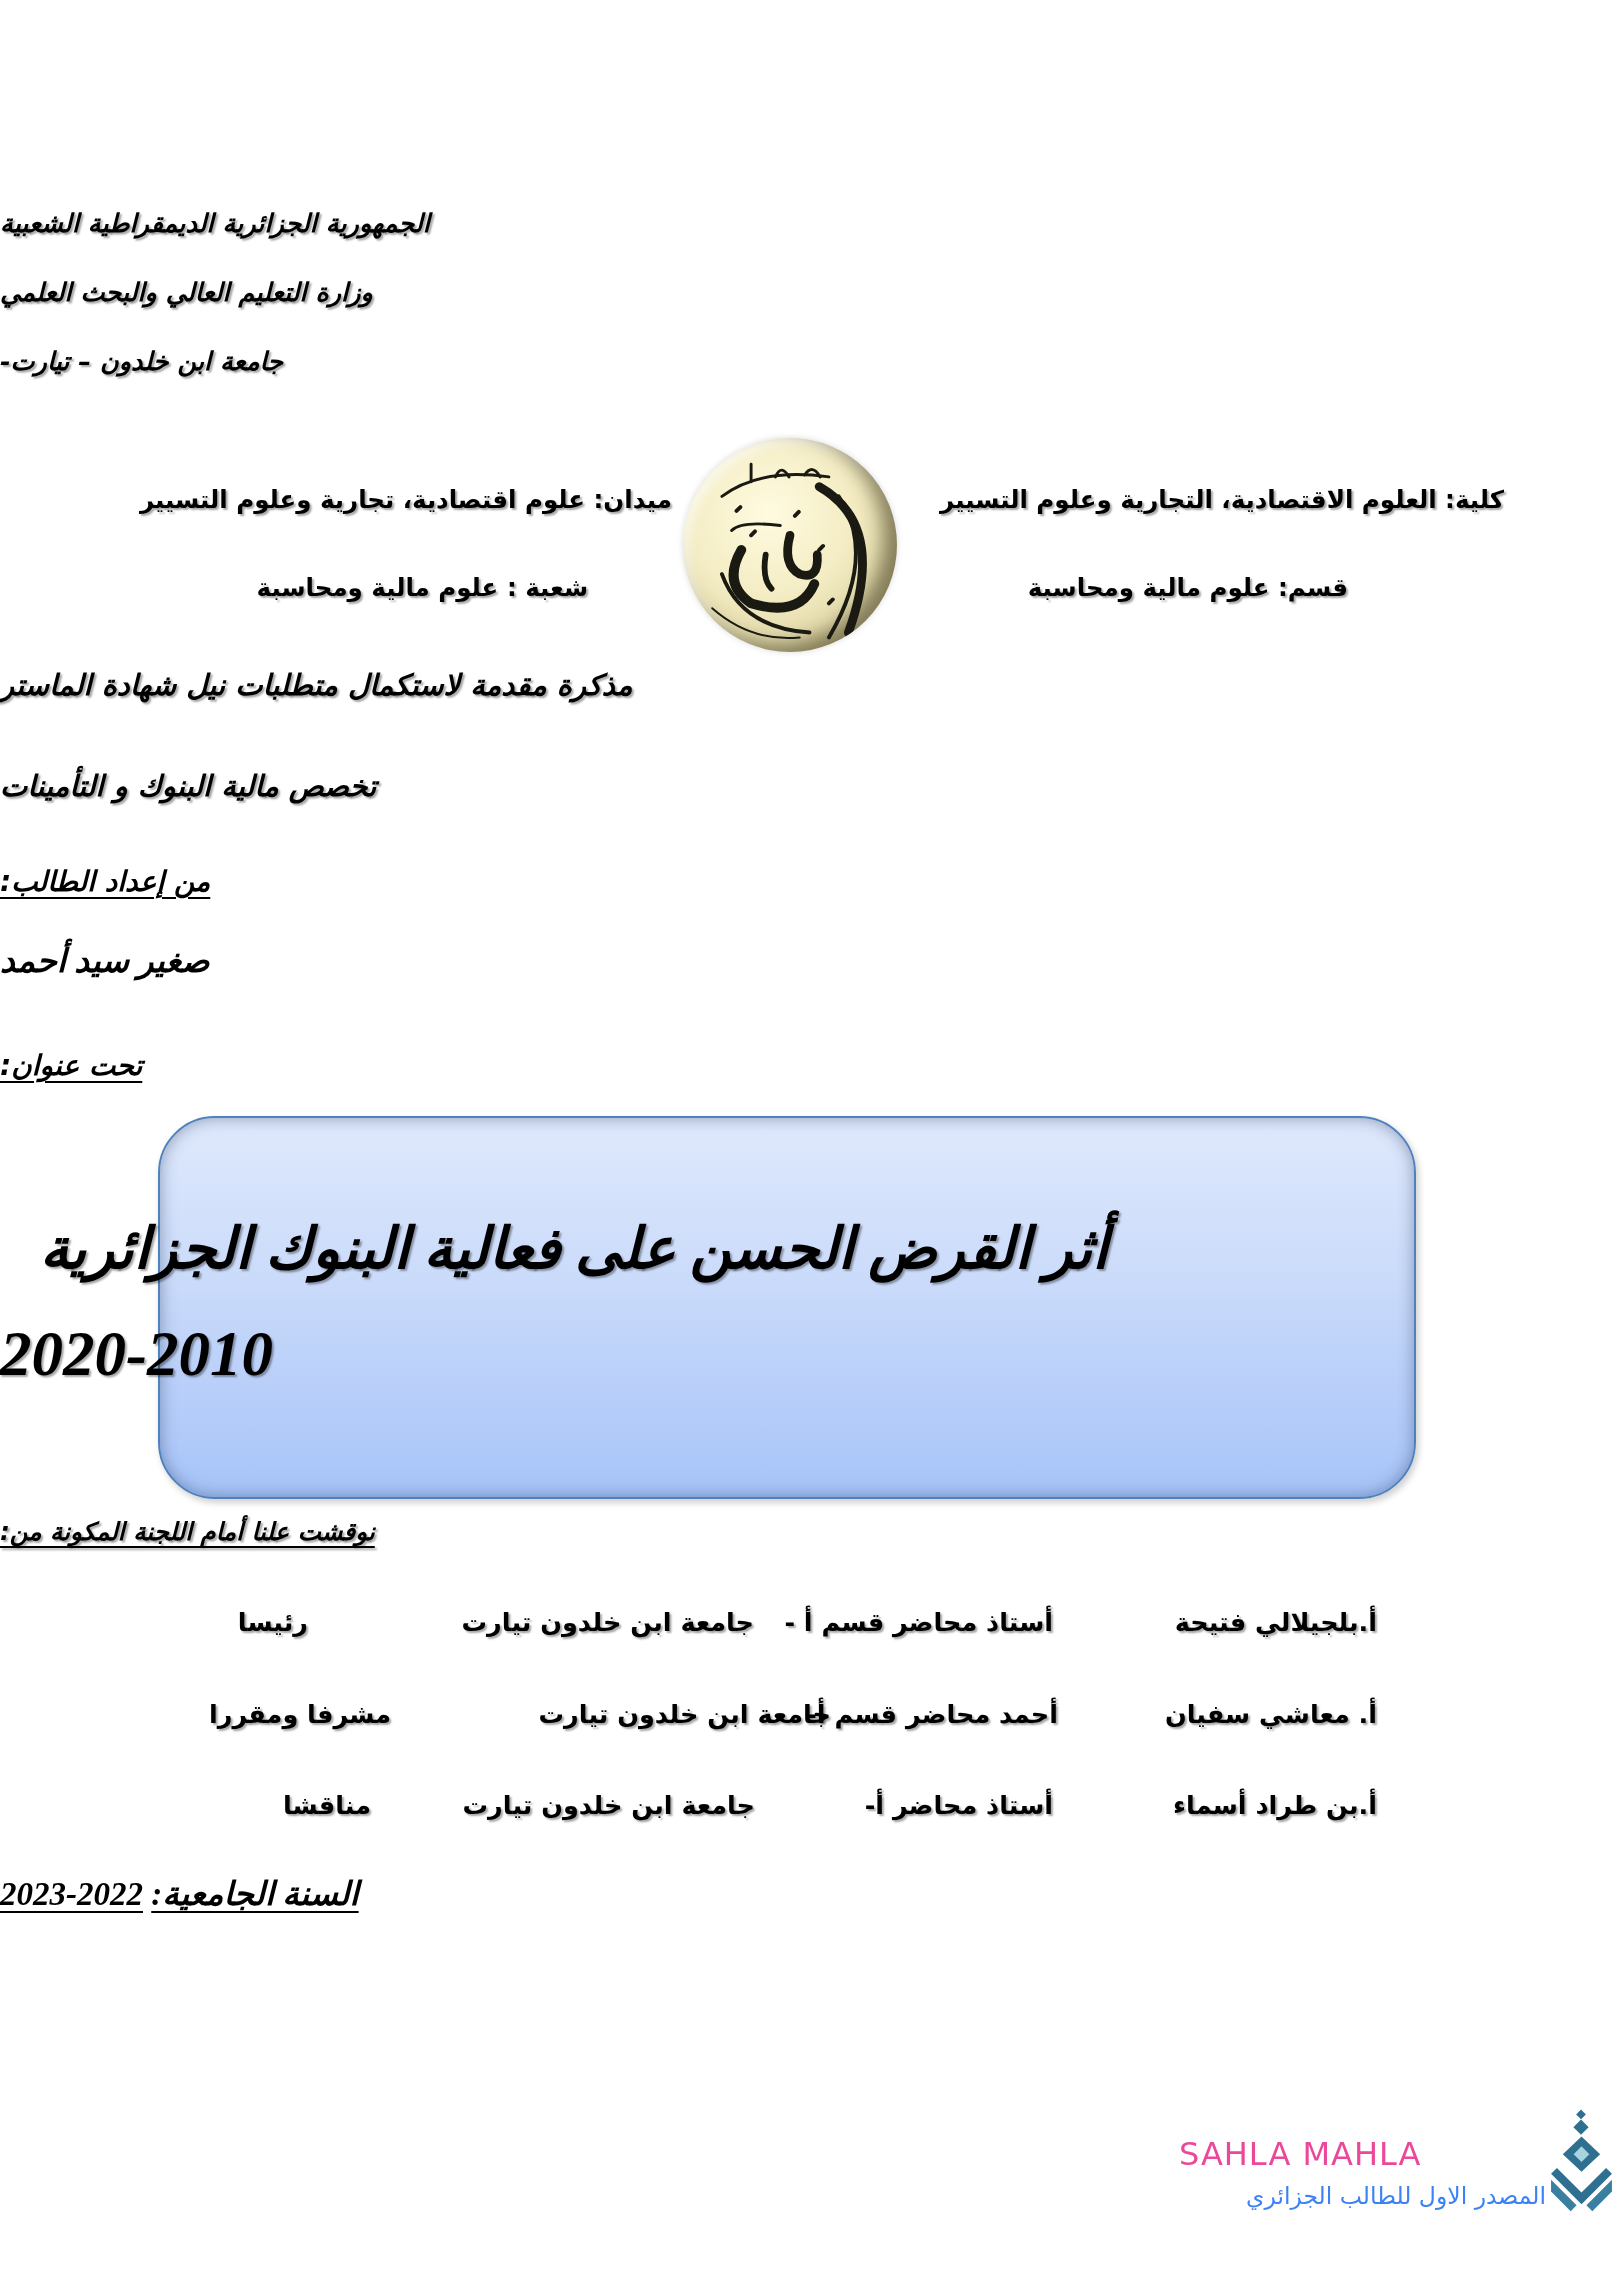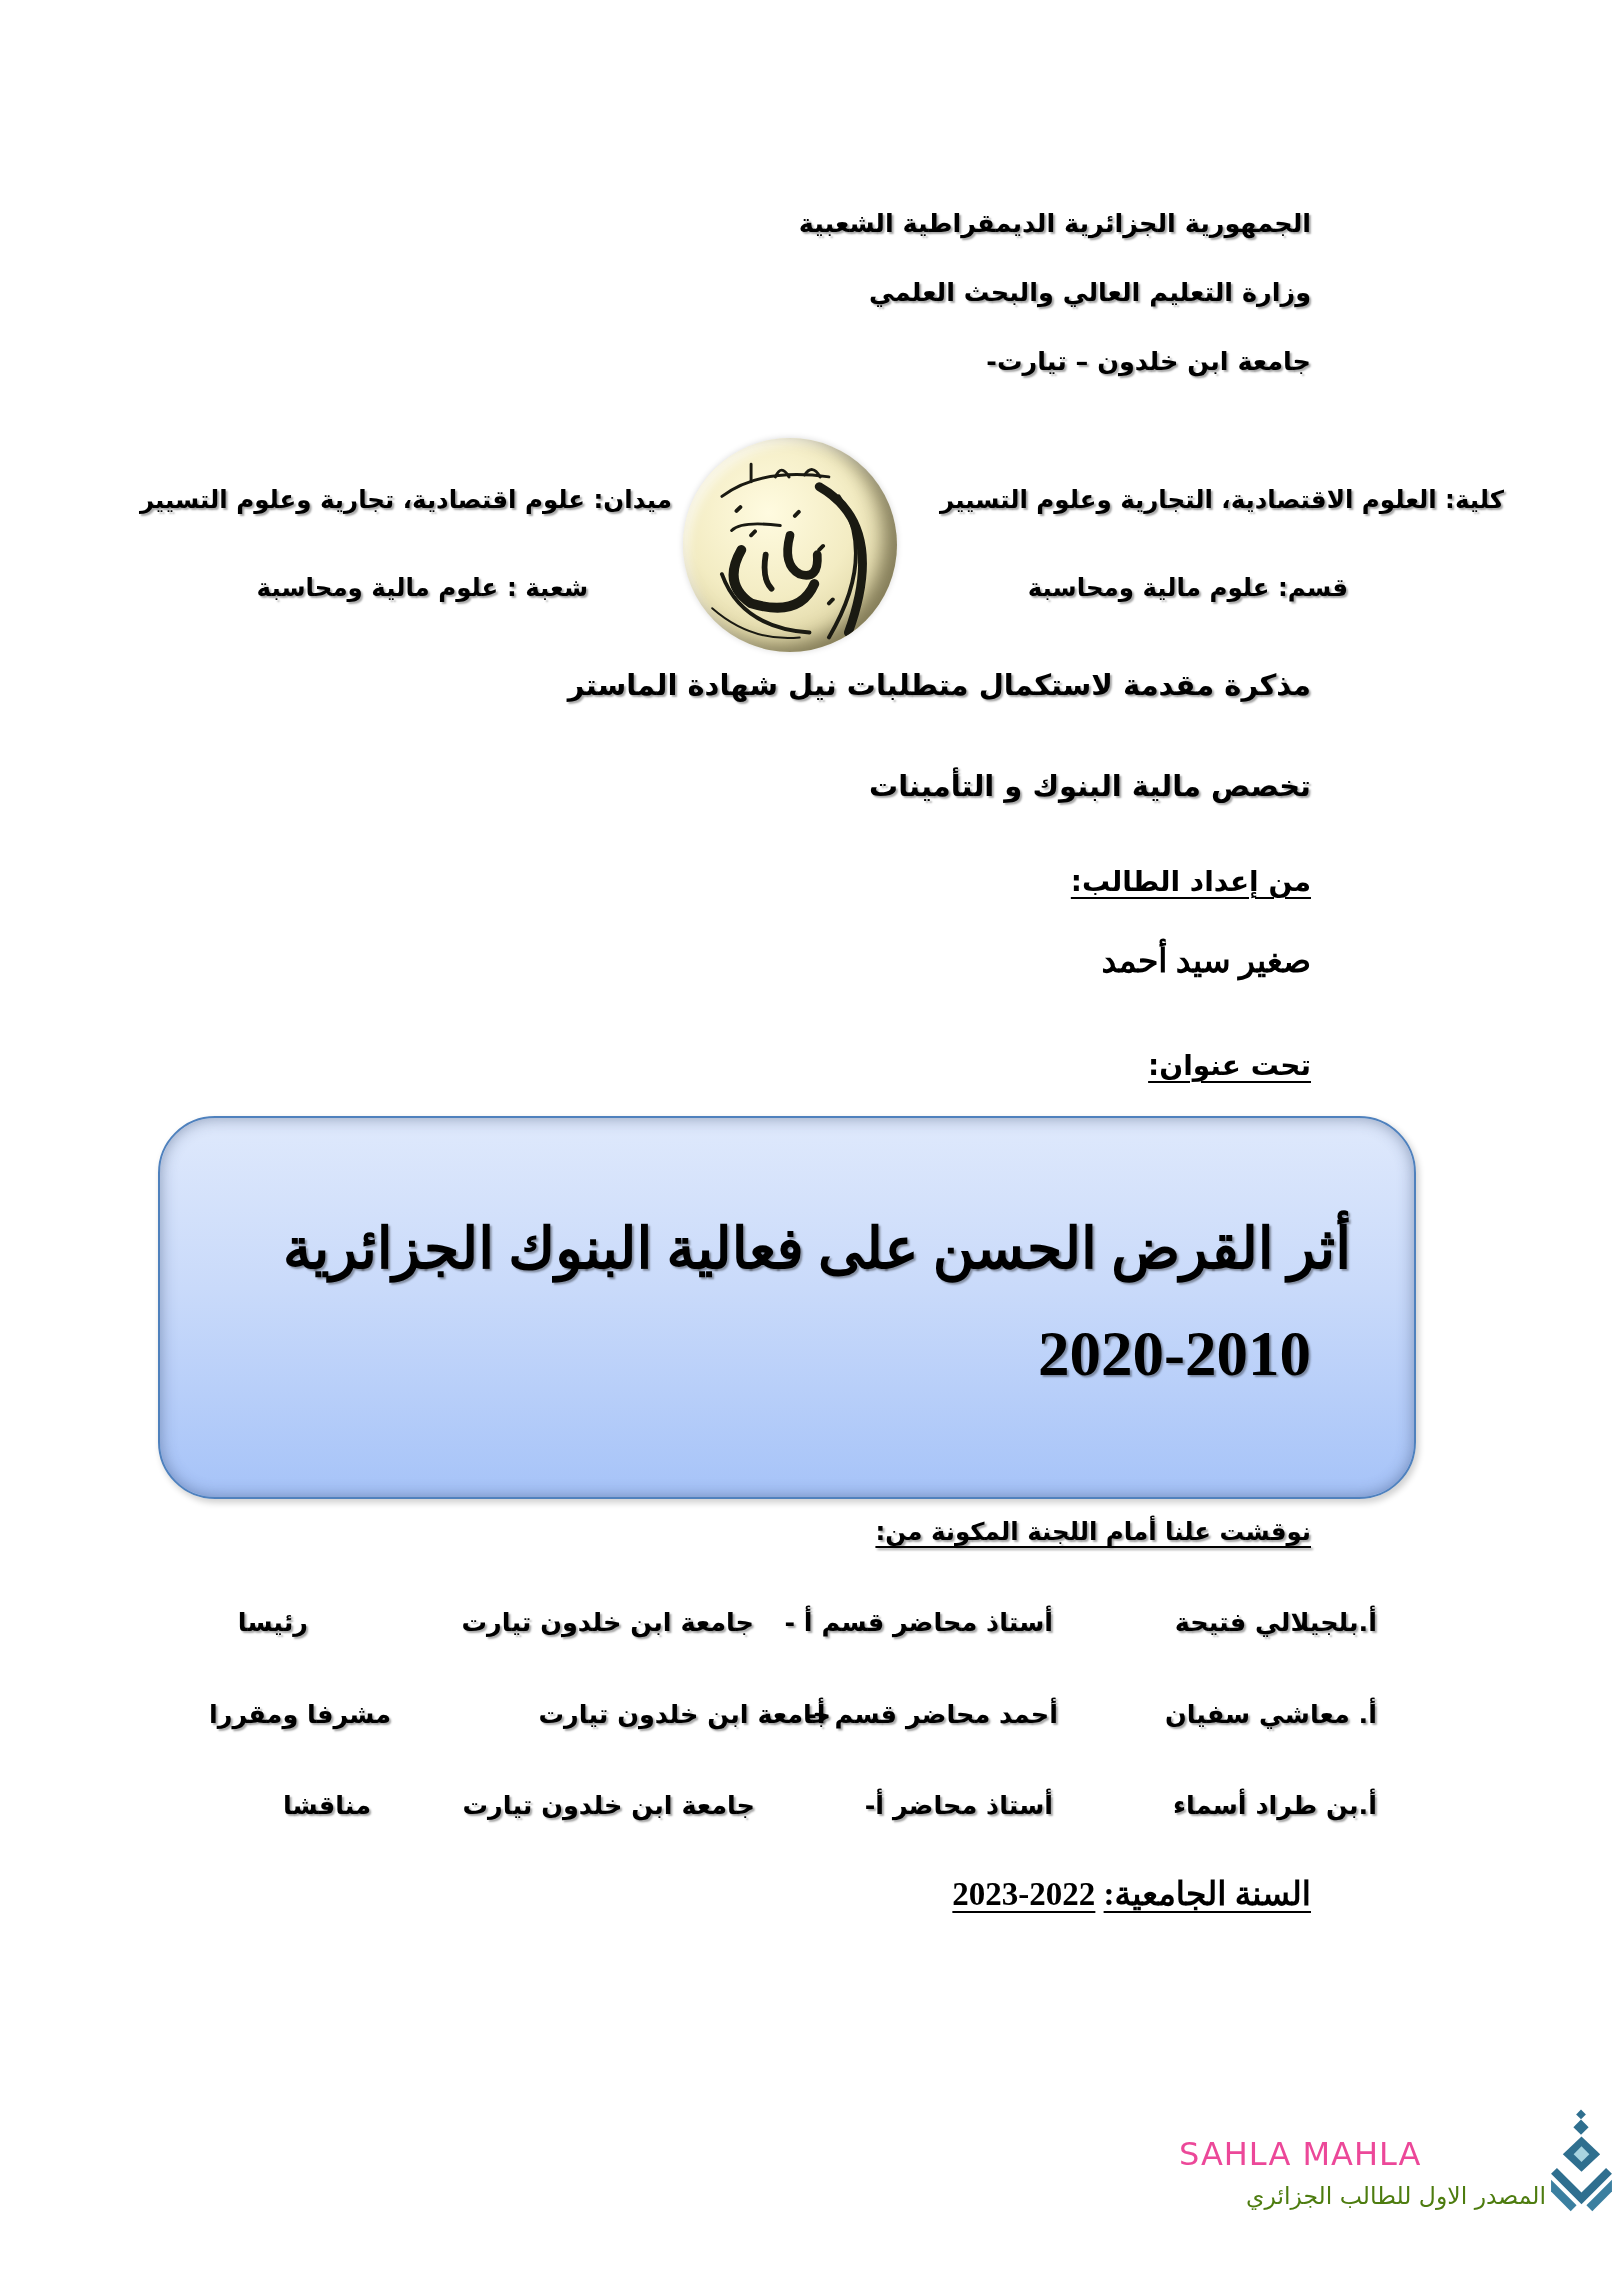--- a/index.html
+++ b/index.html
@@ -1,21 +1,21 @@
 <!DOCTYPE html>
 <html><head>
   <meta charset="utf-8">
   <style>
     html, body { margin: 0; padding: 0; background: #ffffff; }
     body { width: 1621px; height: 2293px; position: relative; overflow: hidden; color: #000; }
     .abs { position: absolute; }
     .sans { font-family: "DejaVu Sans", "Liberation Sans", sans-serif; font-weight: bold; }
     .serif { font-family: "Liberation Serif", "DejaVu Serif", serif; font-weight: bold; }
     .shadow { text-shadow: 2px 2px 2px rgba(0,0,0,0.35); }
-    .center { left: 0; width: 1311px; text-align: right; direction: rtl; }
+    .center { left: 0; width: 1311px; text-align: left; direction: rtl; font-style: italic; }
     .rtl { direction: rtl; white-space: nowrap; }
     .u { text-decoration: underline; text-underline-offset: 5.9px; text-decoration-thickness: 2px; }
 
     .hdr { font-size: 25.5px; }
     .meta { font-size: 24.5px; }
 
     
     .uni-logo {
       left: 683px; top: 438px; width: 214px; height: 214px; border-radius: 50%;
       background: radial-gradient(circle at 40% 35%, #fffbe0 0%, #f3ecc3 45%, #d9cf9c 80%, #8d8a6a 100%);
@@ -32,21 +32,21 @@
       box-shadow: inset 0 0 15.7px rgba(40,60,100,0.45), 2.9px 3.9px 5.9px rgba(0,0,0,0.18);
     }
     .title-main { top: 1215px; font-size: 57px; padding-left: 40px; }
     .title-years { top: 1318px; font-size: 63px; }
 
     .committee-row { position: absolute; left: 0; width: 1621px; height: 49px; direction: rtl; font-size: 25.5px; }
     .committee-row span { position: absolute; white-space: nowrap; }
 
     
     .sm-text { left: 1179px; top: 2135px; font-family: "DejaVu Sans", "Liberation Sans", sans-serif; font-size: 32px; color: #ec4899; letter-spacing: 1px; font-weight: normal; }
-    .sm-tag { left: 1181px; top: 2182px; width: 365px; text-align: right; direction: rtl; font-family: "DejaVu Sans", sans-serif; font-size: 23.5px; color: #4d7c0f; white-space: nowrap; }
+    .sm-tag { left: 1181px; top: 2182px; width: 365px; text-align: right; direction: rtl; font-family: "DejaVu Sans", sans-serif; font-size: 23.5px; color: #3b82f6; white-space: nowrap; }
     .sm-icon { left: 1549px; top: 2109px; width: 65px; height: 110px; }
   </style>
 </head>
 <body>
 
 <div class="abs center sans shadow hdr" style="top:208px;">الجمهورية الجزائرية الديمقراطية الشعبية</div>
 <div class="abs center sans shadow hdr" style="top:277px;">وزارة التعليم العالي والبحث العلمي</div>
 <div class="abs center sans shadow hdr" style="top:346px;">جامعة ابن خلدون – تيارت-</div>
 
 <div class="abs sans shadow meta rtl" style="right:117px; top:485px;">كلية: العلوم الاقتصادية، التجارية وعلوم التسيير</div>

